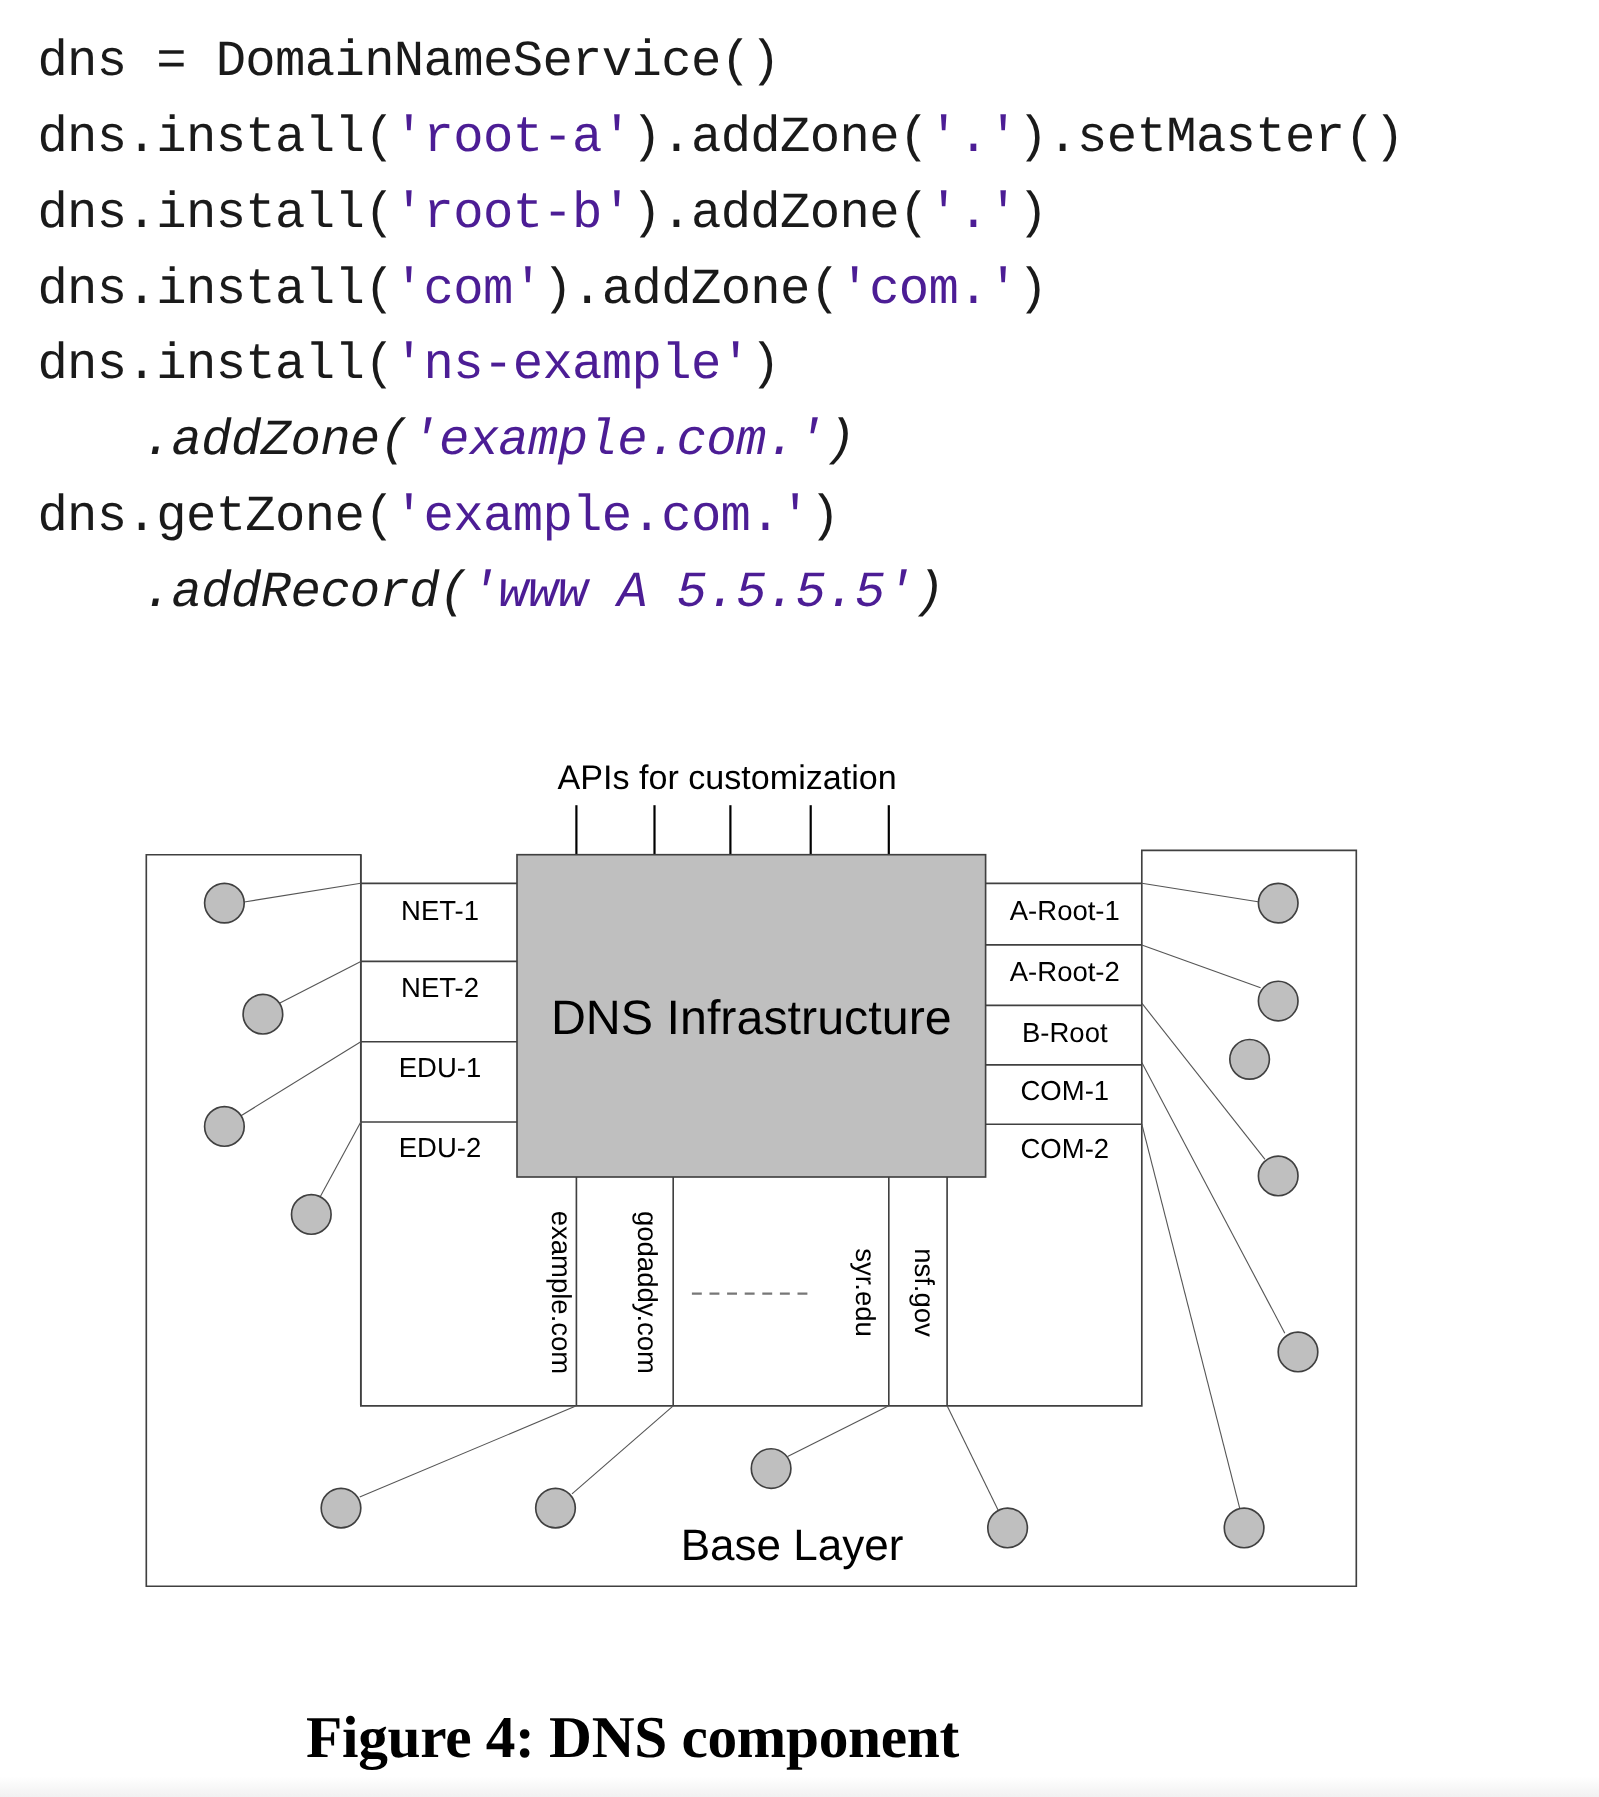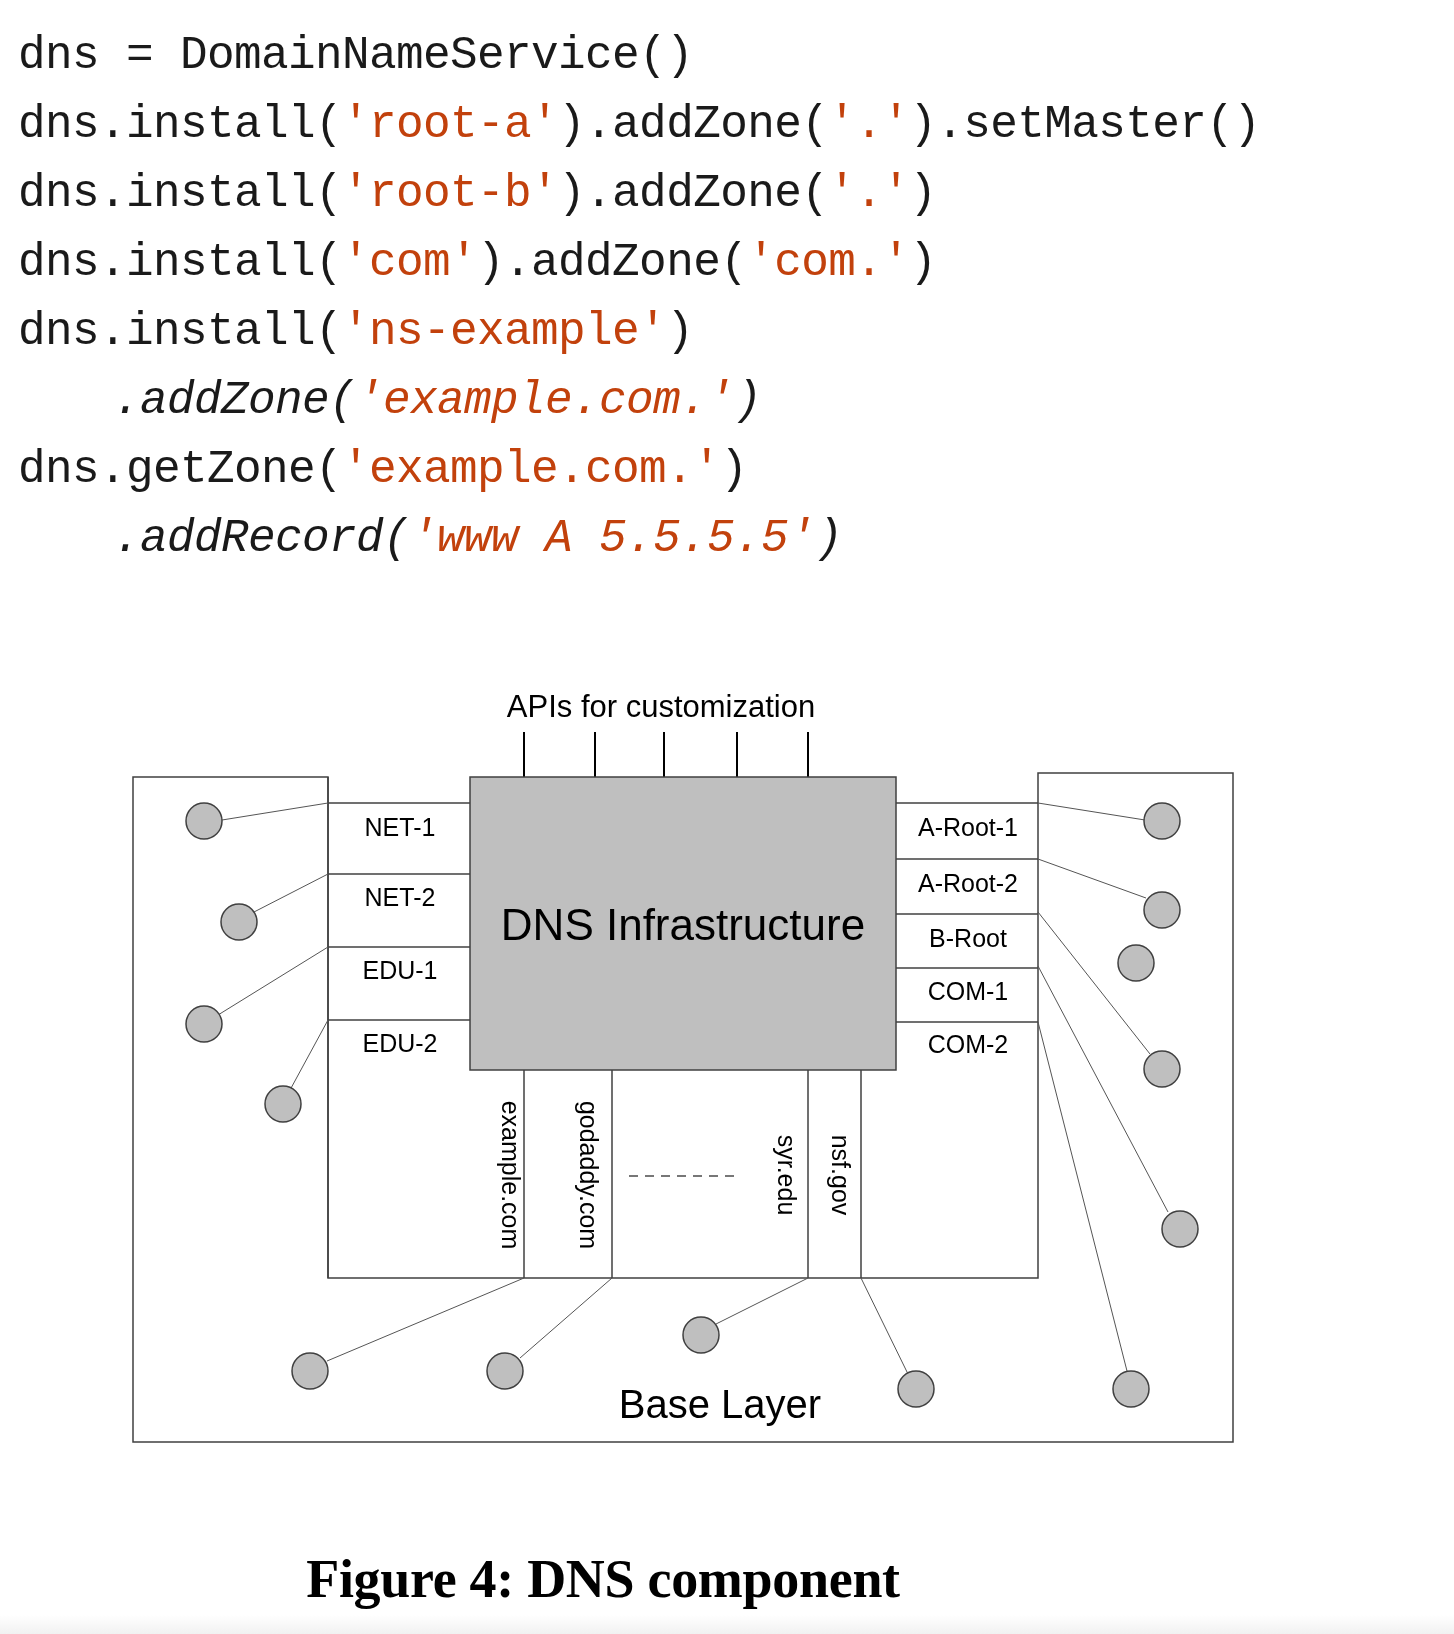--- a/index.html
+++ b/index.html
@@ -1,30 +1,30 @@
 <!DOCTYPE html>
 <html><head>
 <meta charset="utf-8">
 <style>
   html, body { margin: 0; padding: 0; background: #ffffff; }
   body { width: 1454px; height: 1634px; position: relative; overflow: hidden; }
   .code {
-    position: absolute; left: 18px; top: 22px;
+    position: absolute; left: 34px; top: 22px;
     font-family: "Liberation Mono", "DejaVu Sans Mono", monospace;
     font-size: 46px; color: #1a1a1a; line-height: 69px;
     white-space: pre; letter-spacing: -0.6px;
   }
   .code .line { height: 69px; }
-  .code .str { color: #c2410c; }
+  .code .str { color: #4c1d95; }
   .code .indent { padding-left: 95px; font-style: italic; }
   svg.fig { position: absolute; left: 0; top: 0; }
   .caption {
     position: absolute; left: 0; width: 1150px; top: 1548px; text-align: center;
     font-family: "Liberation Serif", "DejaVu Serif", serif; font-weight: bold;
-    font-size: 54px; color: #000; letter-spacing: -0.3px; padding-left: 28px;
+    font-size: 54px; color: #000; letter-spacing: -0.3px;
   }
   .bottom-band { position: absolute; left: 0; top: 1615px; width: 1454px; height: 19px; background: linear-gradient(#ffffff, #f1f1f1); }
 </style>
 </head>
 <body>
 
 <div class="code"><div class="line"><span>dns = DomainNameService()</span></div><div class="line"><span>dns.install(</span><span class="str">′root-a′</span><span>).addZone(</span><span class="str">′.′</span><span>).setMaster()</span></div><div class="line"><span>dns.install(</span><span class="str">′root-b′</span><span>).addZone(</span><span class="str">′.′</span><span>)</span></div><div class="line"><span>dns.install(</span><span class="str">′com′</span><span>).addZone(</span><span class="str">′com.′</span><span>)</span></div><div class="line"><span>dns.install(</span><span class="str">′ns-example′</span><span>)</span></div><div class="line indent"><span>.addZone(</span><span class="str">′example.com.′</span><span>)</span></div><div class="line"><span>dns.getZone(</span><span class="str">′example.com.′</span><span>)</span></div><div class="line indent"><span>.addRecord(</span><span class="str">′www A 5.5.5.5′</span><span>)</span></div></div>
 
 <svg class="fig" width="1454" height="1634">
 

